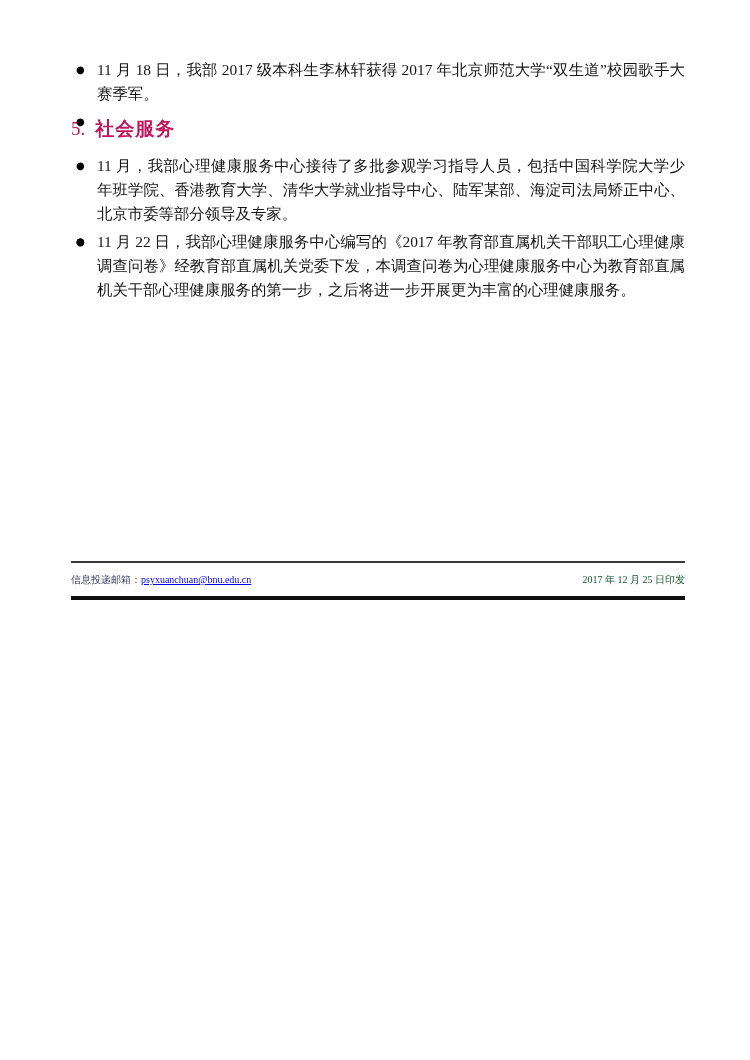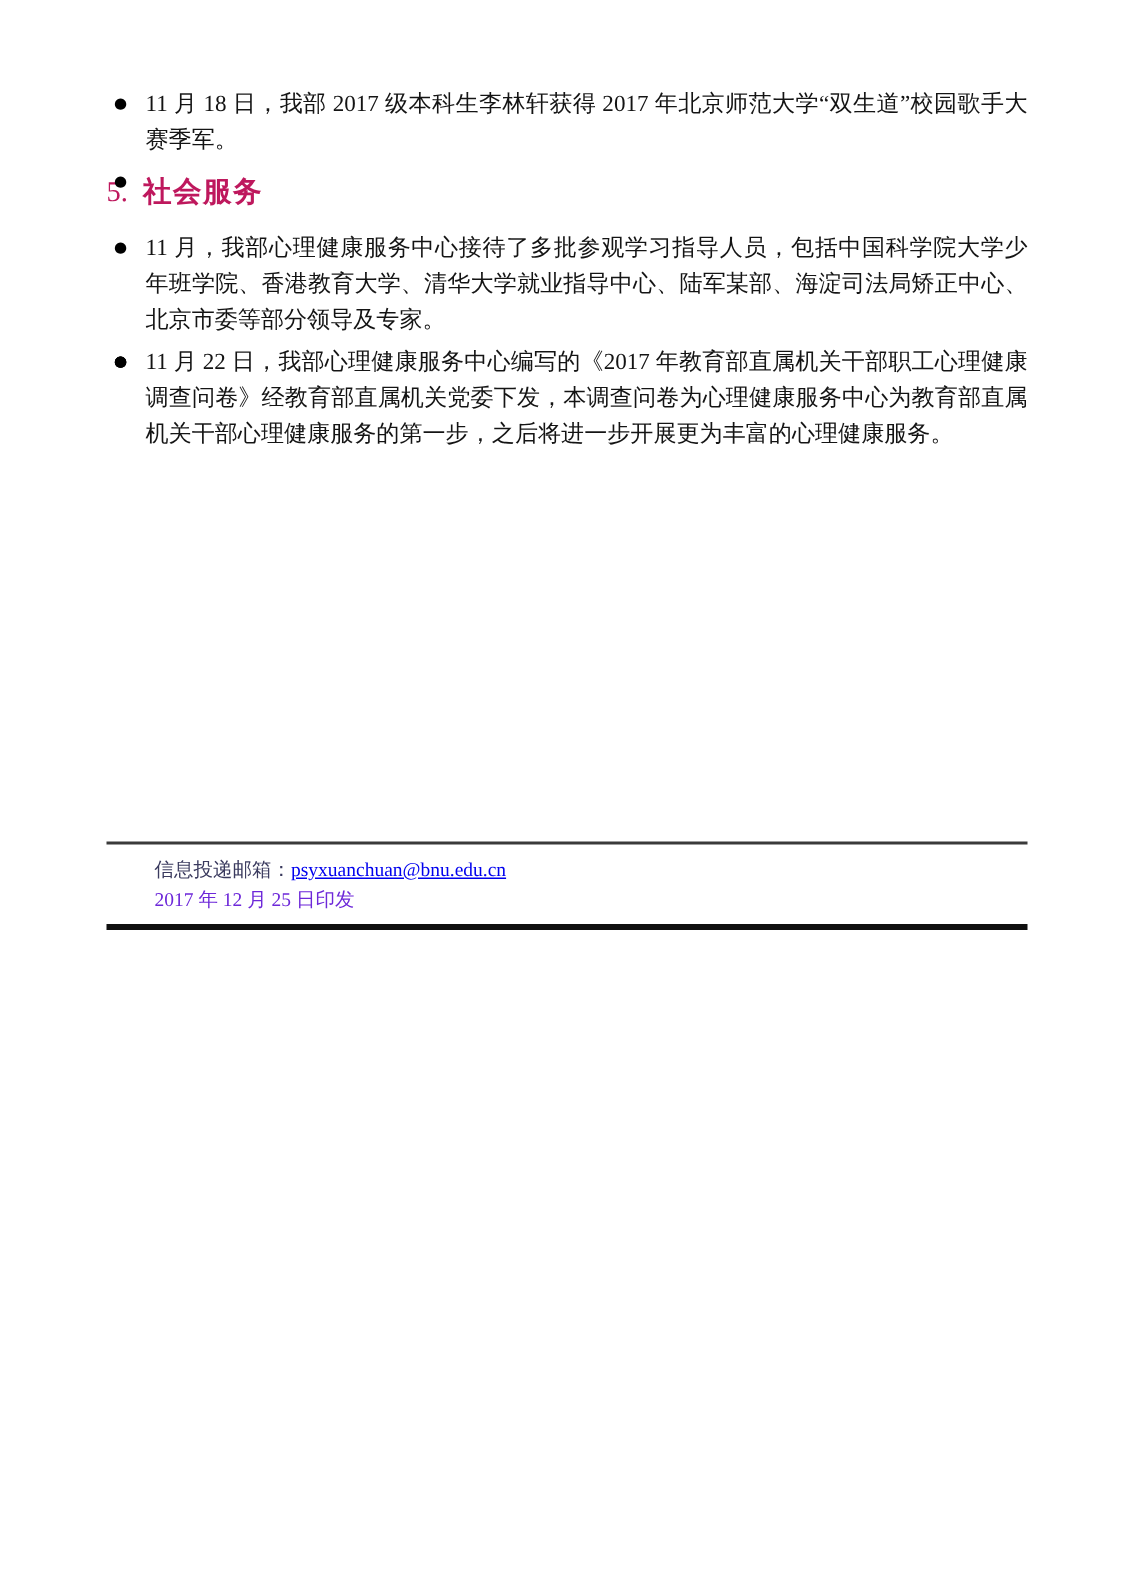--- a/index.html
+++ b/index.html
@@ -61,32 +61,31 @@
     right: 65px;
     top: 561px;
     border-top: 2px solid #3a3a3a;
     border-bottom: 4px solid #101010;
   }
   .footer-row {
     display: flex;
     justify-content: space-between;
     align-items: baseline;
     padding: 7px 0 6px 0;
-    font-size: 13px;
+    font-size: 10px;
     line-height: 20px;
-    flex-direction: column;
   }
   .footer-left { white-space: nowrap; }
   .footer-email-label { color: #3a3a5e; }
   a.footer-email-link {
     color: #0000ee;
     text-decoration: underline;
     cursor: pointer;
   }
-  .footer-print-date { color: #6d28d9; white-space: nowrap; margin-left: 32px; }
+  .footer-print-date { color: #14532d; white-space: nowrap; margin-left: 32px; }
 </style>
 </head>
 <body>
 
 <div class="page">
 
   <div class="content">
 
     <ul class="bullet-list">
       <li>

